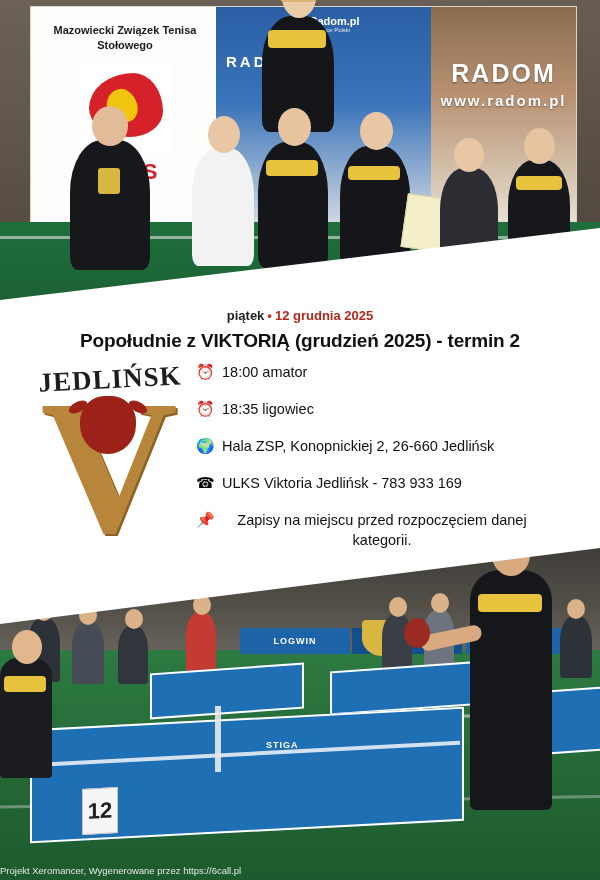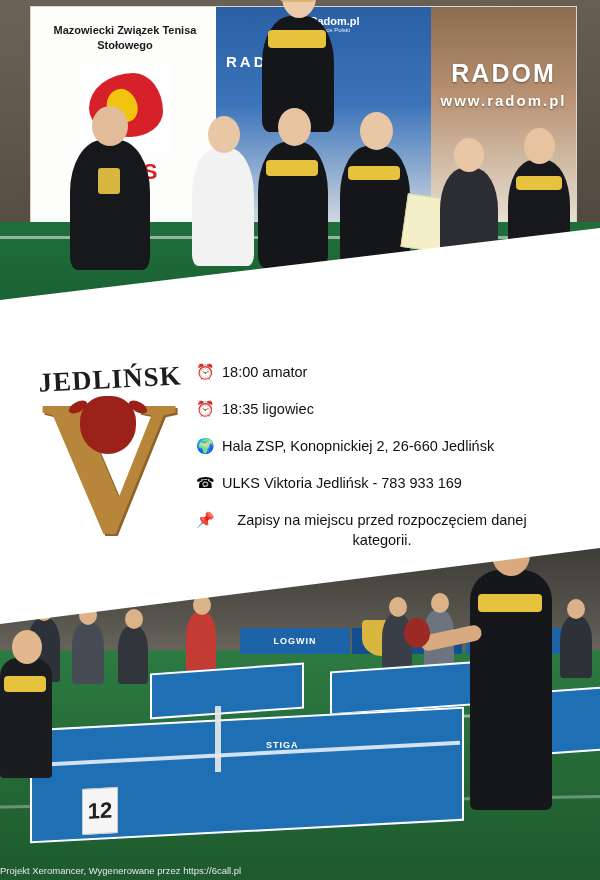--- a/index.html
+++ b/index.html
@@ -399,21 +399,25 @@
         <span class="head"></span>
       </div>
     <div class="arm"></div>
     <div class="bat"></div>
   </div>
 
   <div class="band"></div>
 
   <div class="content">
 
-
+    <div class="date-line">
+      <span class="dow">piątek</span><span class="dot">•</span><span class="dt">12 grudnia 2025</span>
+    </div>
+
+    <div class="title">Popołudnie z VIKTORIĄ (grudzień 2025) - termin 2</div>
 
     <div class="logo">
       <div class="logo-word">JEDLIŃSK</div>
       <div class="logo-v">V</div>
       <div class="logo-crayfish"></div>
     </div>
 
     <div class="info-list">
 
       <div class="info-row">

